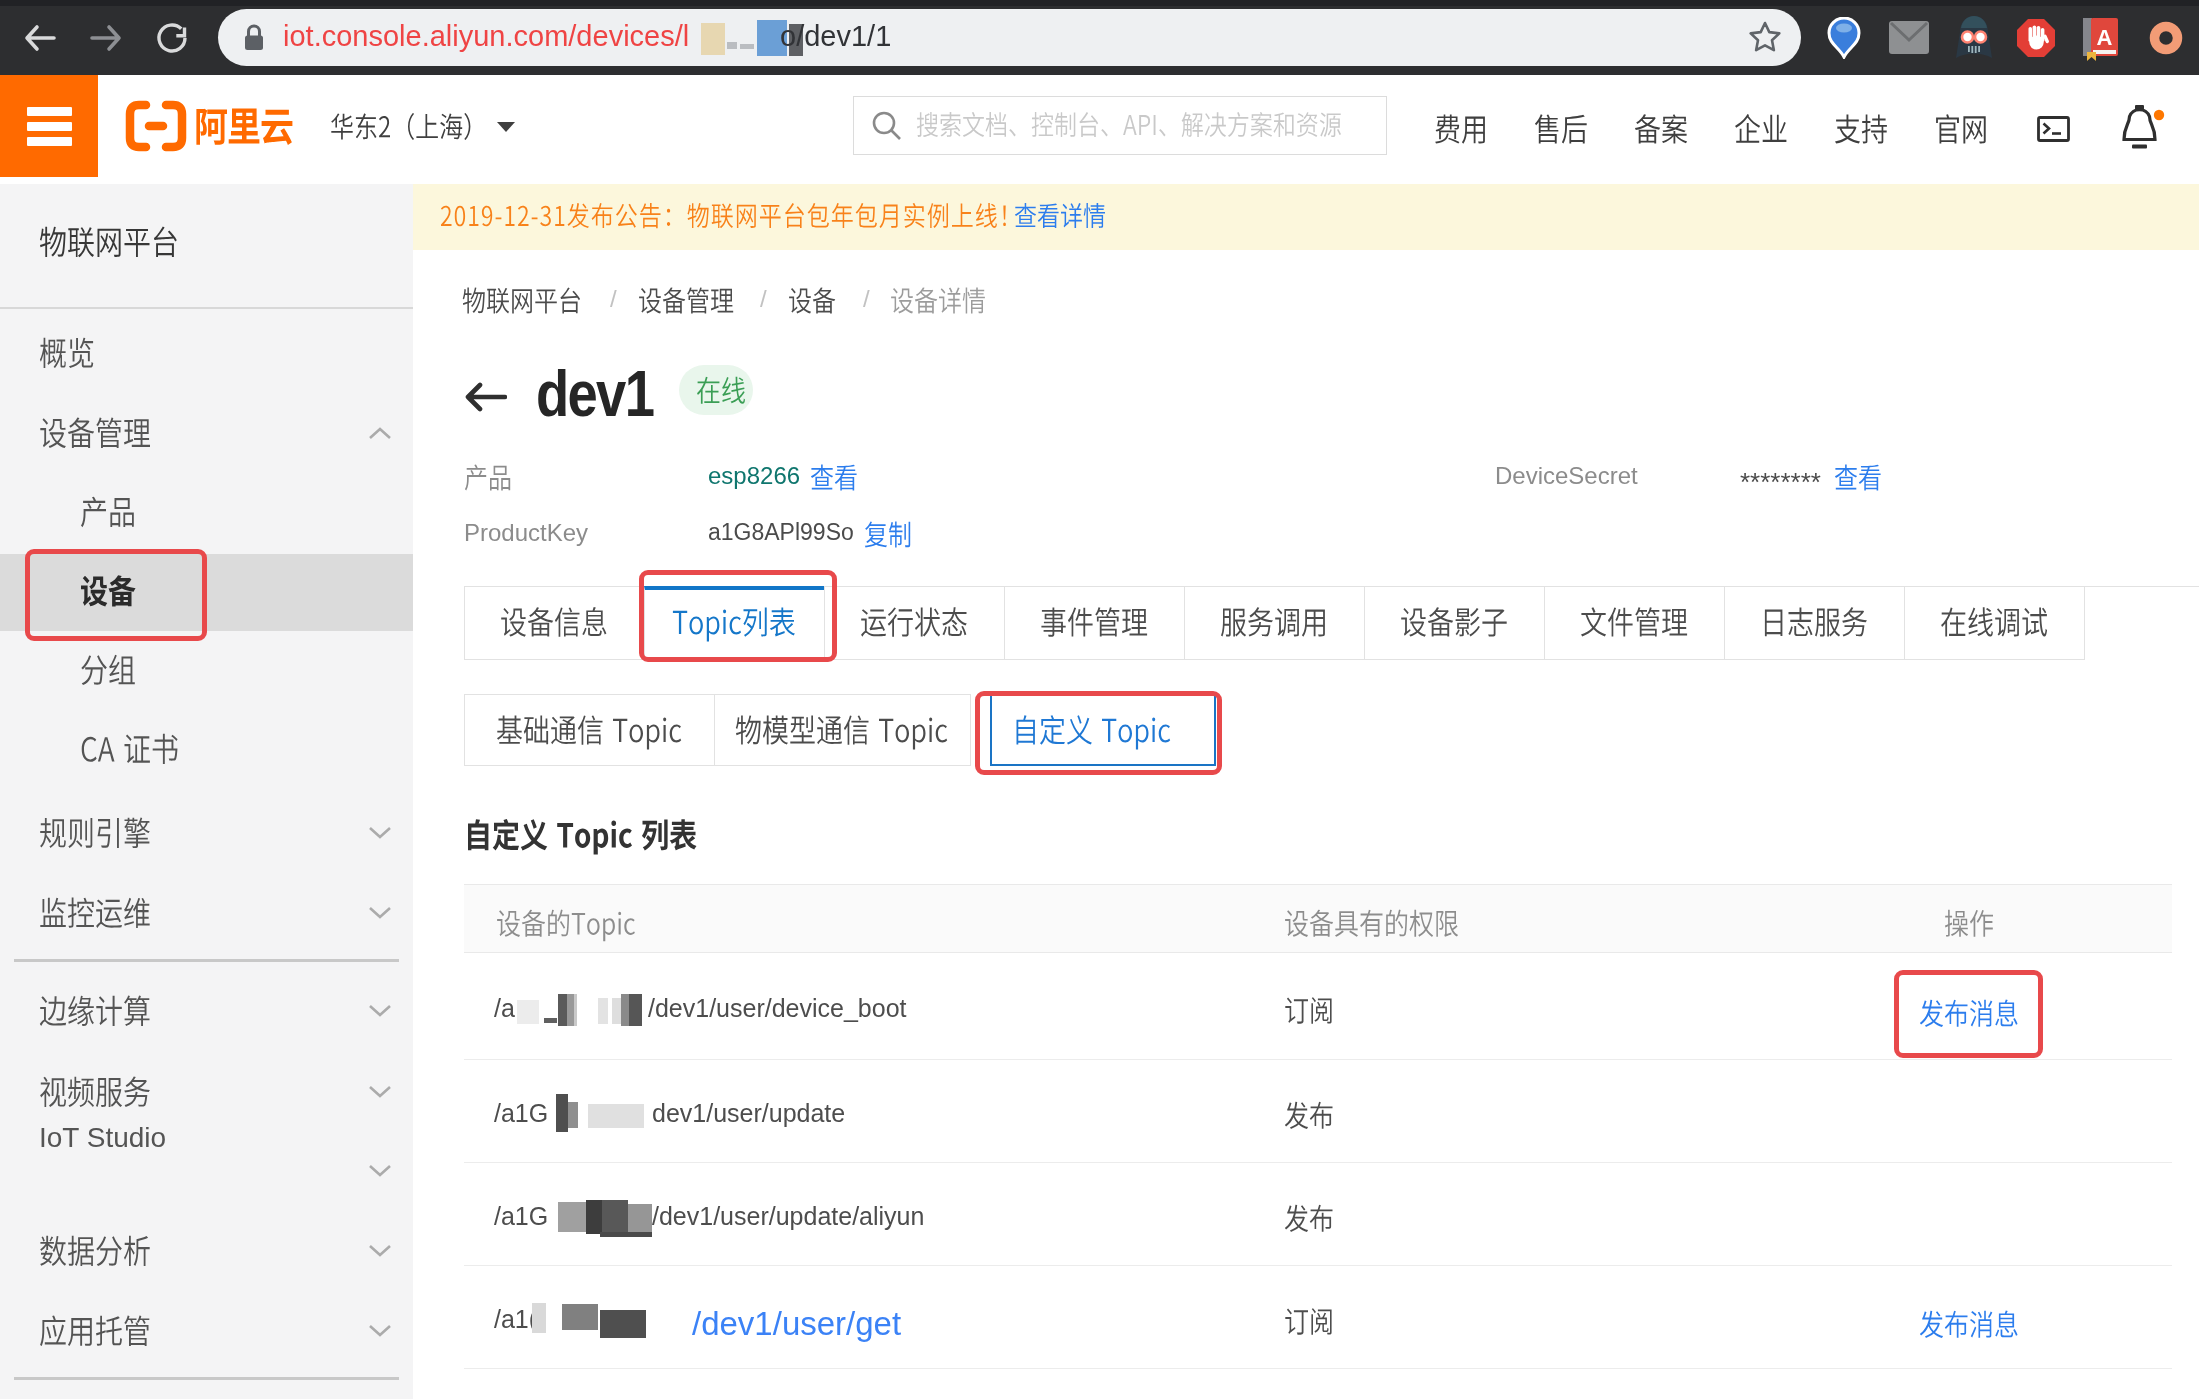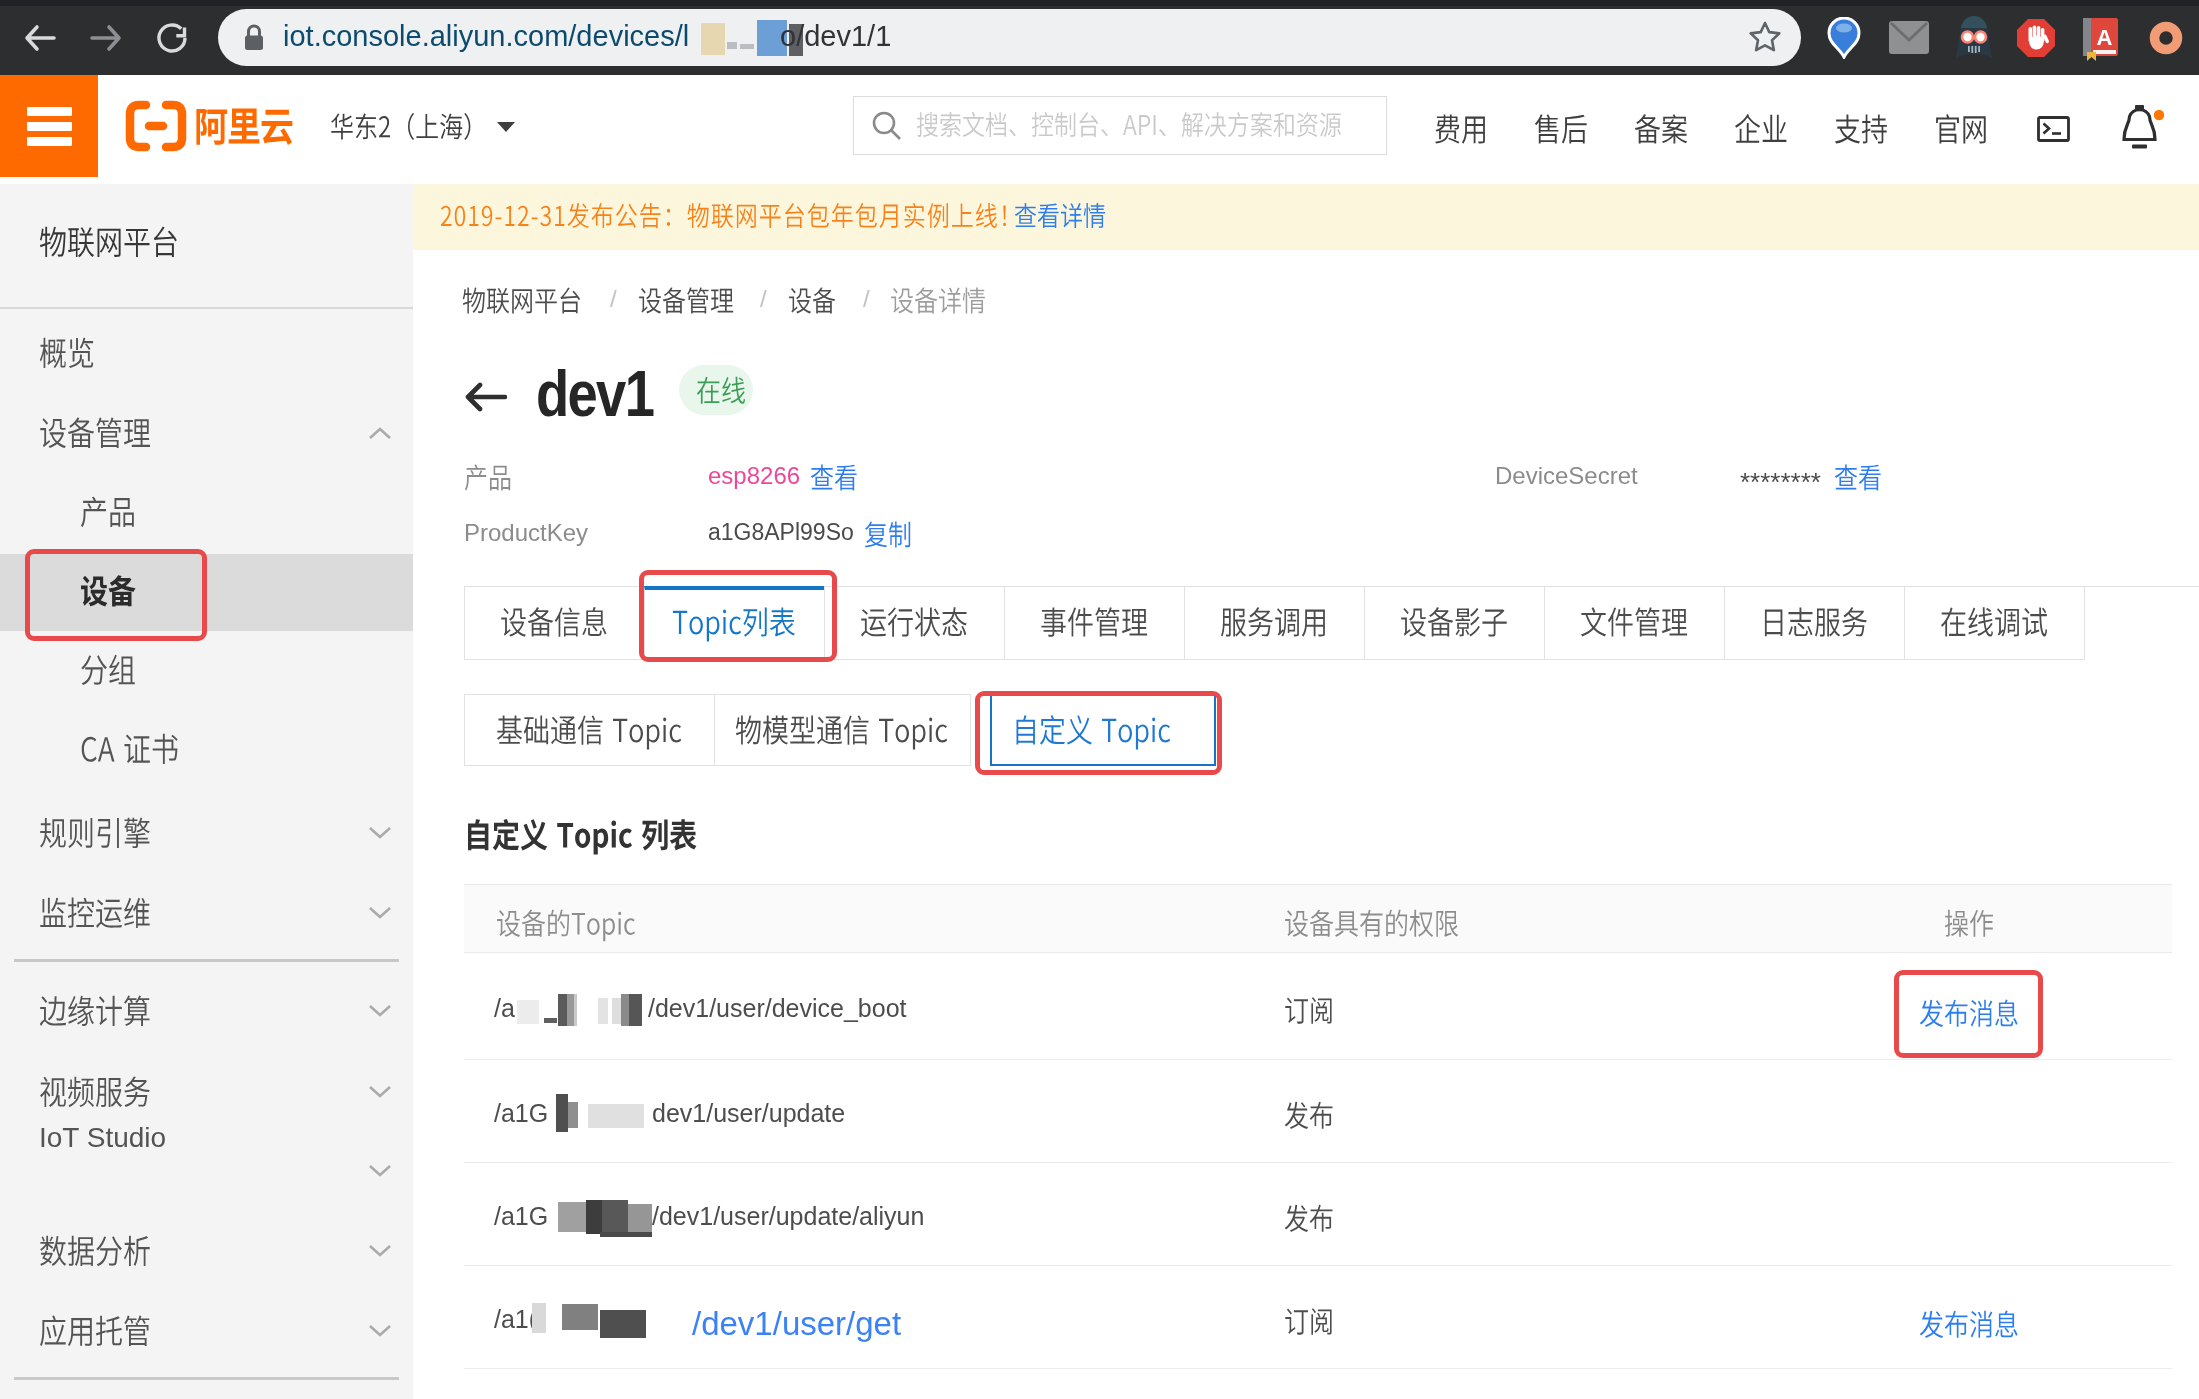--- a/index.html
+++ b/index.html
@@ -18,21 +18,21 @@
   </svg>
 <svg class="a" style="left:154px;top:20px" width="36" height="36" viewBox="0 0 36 36">
     <path d="M31 18a13 13 0 1 1-3.8-9.2" fill="none" stroke="#d9dadb" stroke-width="3.4"></path>
     <path d="M30.5 7.5 v8.2 h-8.2" fill="none" stroke="#d9dadb" stroke-width="3.4"></path>
   </svg>
 <div class="a" style="left:218px;top:9px;width:1583px;height:57px;border-radius:29px;background:#eef0f2"></div>
 <svg class="a" style="left:243px;top:22px" width="22" height="32" viewBox="0 0 22 32">
     <path d="M5.5 14 V9.5 a5.5 5.5 0 0 1 11 0 V14" fill="none" stroke="#5c6065" stroke-width="3"></path>
     <rect x="2" y="13.5" width="18" height="14.5" rx="2.5" fill="#5c6065"></rect>
   </svg>
-<span class="t" style="left:283px;top:22px;font-size:29px;color:#0c4a6e">iot.console.aliyun.com/devices/l</span>
+<span class="t" style="left:283px;top:22px;font-size:29px;color:#ef4444">iot.console.aliyun.com/devices/l</span>
 <div class="a" style="left:701px;top:23px;width:24px;height:32px;background:#e7d7b1"></div>
 <div class="a" style="left:727px;top:42px;width:10px;height:7px;background:#babdc1"></div>
 <div class="a" style="left:740px;top:44px;width:14px;height:5px;background:#babdc1"></div>
 <div class="a" style="left:757px;top:20px;width:30px;height:36px;background:#6b9fd6"></div>
 <div class="a" style="left:789px;top:24px;width:14px;height:32px;background:#5e6064"></div>
 <span class="t" style="left:780px;top:22px;font-size:29px;color:#313337">o/dev1/1</span>
 <svg class="a" style="left:1747px;top:19px" width="36" height="36" viewBox="0 0 36 36">
     <path d="M18 4 L22.3 13.1 32.3 14.4 25 21.3 26.9 31.2 18 26.3 9.1 31.2 11 21.3 3.7 14.4 13.7 13.1 Z" stroke="#5f6469" stroke-width="2.6" fill="none" stroke-linejoin="round"></path>
   </svg>
 <svg class="a" style="left:1825px;top:17px" width="38" height="42" viewBox="0 0 38 42">
@@ -230,21 +230,21 @@
     <path d="M42 15 H5 M17 3 5 15 17 27" stroke="#2f2f2f" stroke-width="4.6" fill="none" stroke-linecap="round" stroke-linejoin="round"></path>
   </svg>
 <span class="t" style="left:536px;top:362px;font-size:64px;color:#262626;font-weight:bold;letter-spacing:-2px;transform:scaleX(.85);transform-origin:0 0">dev1</span>
 <div class="a" style="left:679px;top:365px;width:74px;height:50px;border-radius:25px;background:#e9f6ec"></div>
 <svg class="a" style="left:696px;top:369px" width="52" height="44" viewBox="0 0 52 44">
     <path fill="#3b9e55" d="M9.9 7.8C9.5 9.3 9.1 10.9 8.5 12.4H1.6V14.3H7.8C6.2 18.2 3.9 21.7 1 24.2C1.3 24.6 1.7 25.4 1.9 26C3 25 4 23.9 4.9 22.8V34.7H6.6V20.4C7.8 18.5 8.8 16.5 9.7 14.3H23.4V12.4H10.4C10.8 11.1 11.2 9.7 11.6 8.3ZM15 15.9V21.7H9.3V23.6H15V32.2H8.3V34.1H23.4V32.2H16.7V23.6H22.5V21.7H16.7V15.9Z M26.4 31 26.7 32.9C29 32.1 32 31.1 34.9 30.1L34.7 28.4C31.6 29.4 28.4 30.4 26.4 31ZM42.6 9.5C43.9 10.2 45.5 11.3 46.3 12.1L47.3 10.9C46.5 10.1 44.8 9 43.6 8.4ZM26.8 20C27.1 19.8 27.7 19.6 30.9 19.1C29.8 21.1 28.8 22.6 28.3 23.2C27.5 24.4 26.9 25.1 26.4 25.2C26.6 25.7 26.9 26.7 26.9 27.1C27.4 26.7 28.2 26.5 34.5 24.9C34.5 24.5 34.5 23.8 34.5 23.3L29.4 24.4C31.3 21.7 33.3 18.3 34.9 15L33.5 14C33 15.1 32.5 16.2 31.9 17.3L28.6 17.7C30.1 15.2 31.5 11.9 32.6 8.8L31.1 7.9C30 11.4 28.2 15.2 27.6 16.2C27.1 17.2 26.7 18 26.2 18.1C26.4 18.6 26.7 19.6 26.8 20ZM47.3 22.2C46.2 24.2 44.8 26 43.1 27.5C42.7 25.8 42.3 23.9 42 21.6L48.5 20.1L48.2 18.4L41.8 19.8C41.7 18.5 41.6 17.2 41.5 15.7L47.8 14.6L47.5 12.9L41.4 13.9C41.4 12 41.3 9.9 41.3 7.7H39.6C39.7 10 39.7 12.1 39.8 14.2L35.8 14.9L36.1 16.7L39.9 16C40 17.5 40.1 18.8 40.2 20.2L35.3 21.3L35.6 23L40.5 21.9C40.8 24.5 41.2 26.8 41.7 28.7C39.6 30.3 37.1 31.7 34.6 32.6C35 33.1 35.4 33.8 35.6 34.3C38 33.3 40.3 32 42.3 30.4C43.3 33.1 44.7 34.7 46.5 34.7C48.2 34.7 48.7 33.7 49 30.5C48.7 30.3 48.1 29.9 47.8 29.5C47.6 32.1 47.4 32.8 46.7 32.8C45.5 32.8 44.5 31.5 43.7 29.3C45.7 27.5 47.4 25.3 48.7 23Z"></path>
   </svg>
 <svg class="a" style="left:464px;top:457px" width="50" height="42" viewBox="0 0 50 42">
     <path fill="#8c8c8c" d="M6.4 13.8C7.2 15.1 8.1 16.8 8.4 17.9L9.9 17.2C9.5 16 8.6 14.3 7.8 13.1ZM16.6 13.2C16.2 14.7 15.3 16.8 14.6 18.1H3V22C3 25 2.8 29.2 0.9 32.3C1.2 32.5 1.9 33.2 2.2 33.6C4.3 30.3 4.7 25.4 4.7 22V20H22.2V18.1H16.2C16.9 16.9 17.7 15.3 18.3 13.9ZM10.3 8C10.9 8.9 11.5 10 11.9 11H2.7V12.8H21.6V11H13.5L13.7 10.9C13.4 9.9 12.6 8.5 11.9 7.4Z M31.2 10.5H40.9V16.2H31.2ZM29.6 8.7V18H42.6V8.7ZM26 21.1V33.4H27.6V31.9H32.9V33.2H34.5V21.1ZM27.6 30V22.9H32.9V30ZM37.2 21.1V33.4H38.8V31.9H44.5V33.2H46.2V21.1ZM38.8 30V22.9H44.5V30Z"></path>
   </svg>
-<span class="t" style="left:708px;top:464px;font-size:24px;color:#ec4899">esp8266</span>
+<span class="t" style="left:708px;top:464px;font-size:24px;color:#0f766e">esp8266</span>
 <svg class="a" style="left:810px;top:457px" width="50" height="42" viewBox="0 0 50 42">
     <path fill="#2c7ded" d="M7 25.1H17V27.6H7ZM7 21.2H17V23.7H7ZM5.4 19.8V29H18.6V19.8ZM1.8 30.8V32.5H22.3V30.8ZM11.1 7.4V11.1H1.4V12.8H9.3C7.2 15.6 3.9 18.1 0.9 19.3C1.2 19.7 1.7 20.4 2 20.9C5.3 19.3 8.9 16.2 11.1 12.8V18.9H12.7V12.8C15 16.2 18.7 19.2 22 20.6C22.2 20.2 22.7 19.4 23.1 19.1C20 17.9 16.6 15.5 14.5 12.8H22.7V11.1H12.7V7.4Z M31.8 25.1H42.6V27.2H31.8ZM31.8 23.7V21.6H42.6V23.7ZM31.8 28.5H42.6V30.8H31.8ZM43.8 7.7C40.1 8.7 32.7 9.1 26.8 9.1C27 9.6 27.1 10.2 27.2 10.6C29.3 10.6 31.6 10.6 33.9 10.4C33.7 11.1 33.6 11.8 33.3 12.5H27.2V14.1H32.9C32.6 14.8 32.3 15.6 32 16.4H25.4V17.9H31.2C29.7 21 27.6 23.7 24.8 25.5C25.2 25.9 25.7 26.6 25.9 27C27.6 25.8 29 24.3 30.3 22.7V33.5H31.8V32.3H42.6V33.5H44.2V20.1H32C32.4 19.4 32.7 18.7 33.1 17.9H46.6V16.4H33.8C34.1 15.6 34.3 14.8 34.6 14.1H45.2V12.5H35.1C35.3 11.8 35.5 11.1 35.7 10.3C39.2 10.1 42.5 9.7 44.9 9.1Z"></path>
   </svg>
 <span class="t" style="left:1495px;top:464px;font-size:24px;color:#8c8c8c">DeviceSecret</span>
 <span class="t" style="left:1740px;top:469px;font-size:26px;color:#4b4b4b">********</span>
 <svg class="a" style="left:1834px;top:457px" width="50" height="42" viewBox="0 0 50 42">
     <path fill="#2c7ded" d="M7 25.1H17V27.6H7ZM7 21.2H17V23.7H7ZM5.4 19.8V29H18.6V19.8ZM1.8 30.8V32.5H22.3V30.8ZM11.1 7.4V11.1H1.4V12.8H9.3C7.2 15.6 3.9 18.1 0.9 19.3C1.2 19.7 1.7 20.4 2 20.9C5.3 19.3 8.9 16.2 11.1 12.8V18.9H12.7V12.8C15 16.2 18.7 19.2 22 20.6C22.2 20.2 22.7 19.4 23.1 19.1C20 17.9 16.6 15.5 14.5 12.8H22.7V11.1H12.7V7.4Z M31.8 25.1H42.6V27.2H31.8ZM31.8 23.7V21.6H42.6V23.7ZM31.8 28.5H42.6V30.8H31.8ZM43.8 7.7C40.1 8.7 32.7 9.1 26.8 9.1C27 9.6 27.1 10.2 27.2 10.6C29.3 10.6 31.6 10.6 33.9 10.4C33.7 11.1 33.6 11.8 33.3 12.5H27.2V14.1H32.9C32.6 14.8 32.3 15.6 32 16.4H25.4V17.9H31.2C29.7 21 27.6 23.7 24.8 25.5C25.2 25.9 25.7 26.6 25.9 27C27.6 25.8 29 24.3 30.3 22.7V33.5H31.8V32.3H42.6V33.5H44.2V20.1H32C32.4 19.4 32.7 18.7 33.1 17.9H46.6V16.4H33.8C34.1 15.6 34.3 14.8 34.6 14.1H45.2V12.5H35.1C35.3 11.8 35.5 11.1 35.7 10.3C39.2 10.1 42.5 9.7 44.9 9.1Z"></path>
   </svg>
 <span class="t" style="left:464px;top:521px;font-size:24px;color:#8c8c8c">ProductKey</span>
 <span class="t" style="left:708px;top:521px;font-size:23px;color:#4b4b4b">a1G8APl99So</span>

